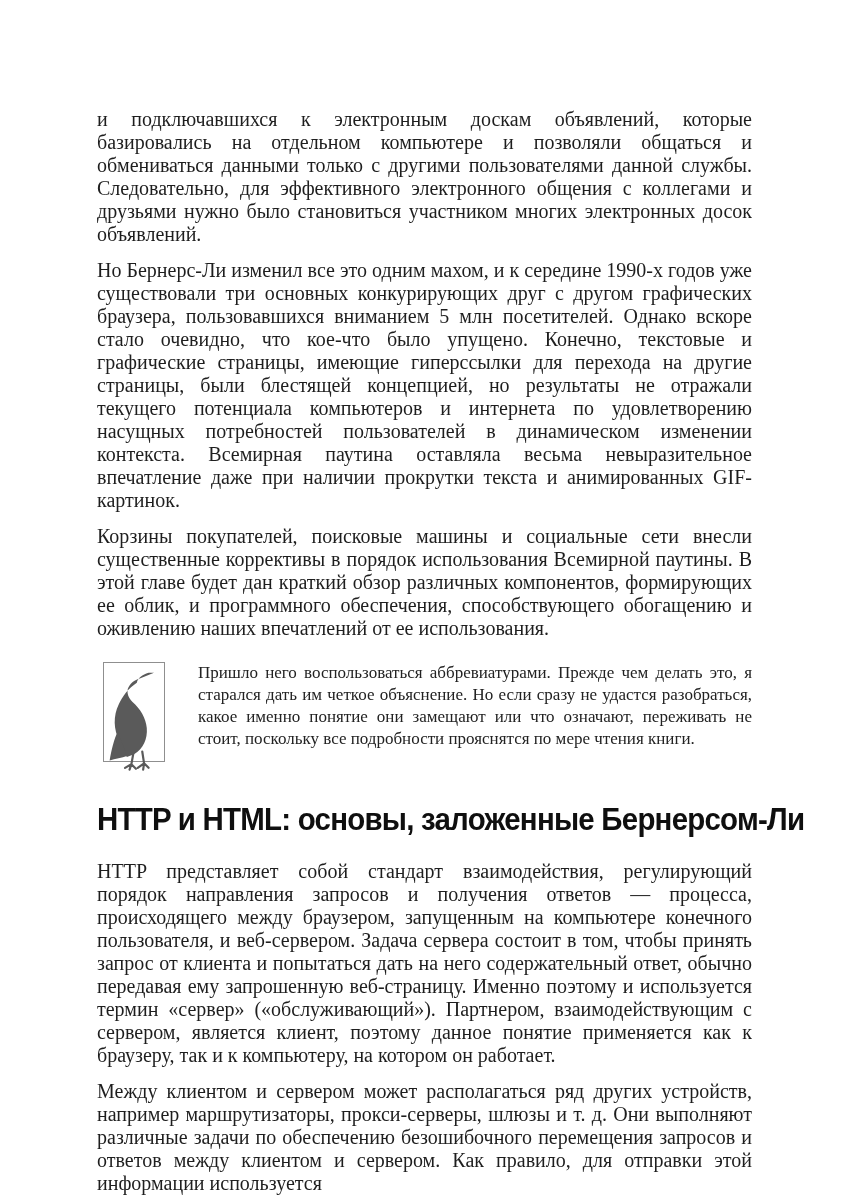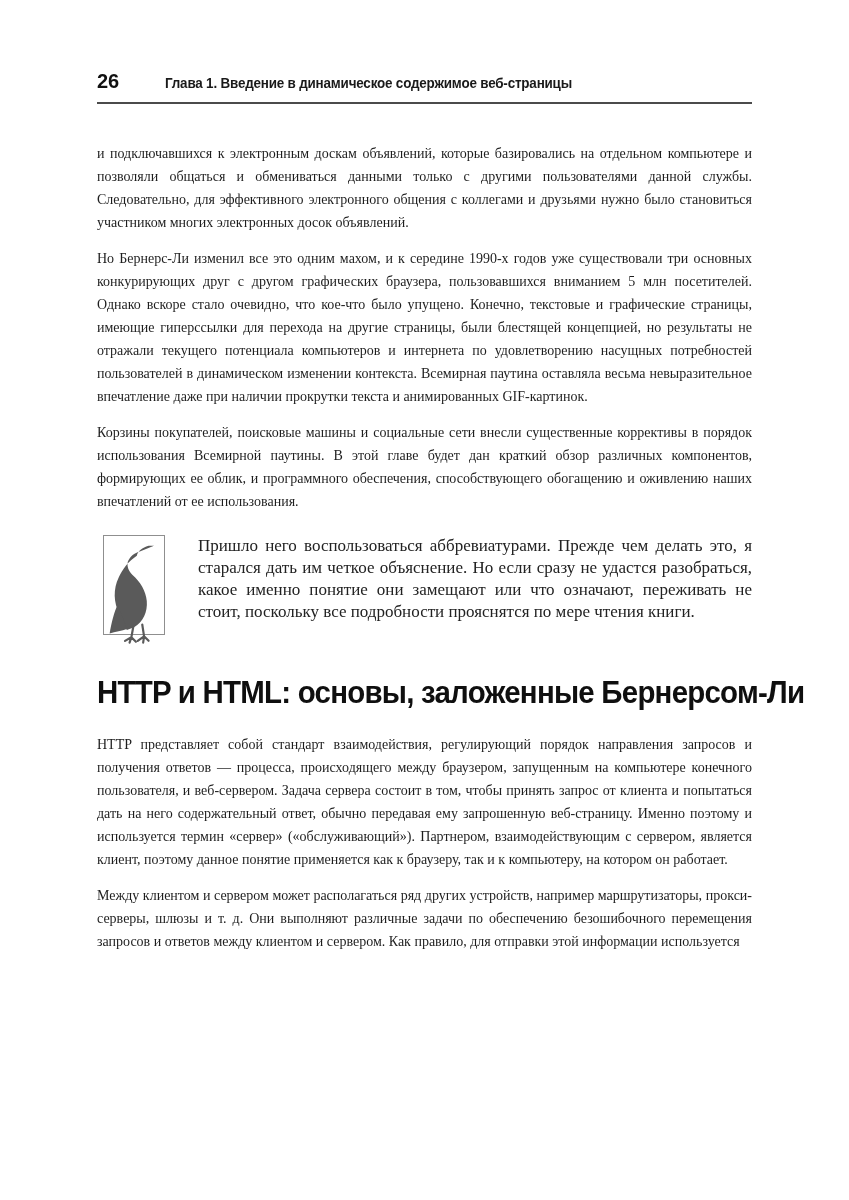--- a/index.html
+++ b/index.html
@@ -38,21 +38,21 @@
     font-weight: 700;
     letter-spacing: -0.2px;
     color: #1a1a1a;
     transform: scaleX(0.96);
     transform-origin: left center;
     white-space: nowrap;
   }
   
   .body-copy { margin-top: 38px; }
   p.para {
-    font-size: 14px;
+    font-size: 20px;
     line-height: 23px;
     text-align: justify;
     margin-bottom: 13px;
     color: #1e1e1e;
   }
   
   .note {
     display: flex;
     align-items: flex-start;
     margin-top: 22px;
@@ -93,24 +93,20 @@
     transform: scaleX(0.95);
     transform-origin: left center;
     white-space: nowrap;
   }
 </style>
 </head>
 <body>
 
 <div class="page">
 
-  <div class="running-head">
-    <div class="page-number">26</div>
-    <div class="chapter-title">Глава 1. Введение в динамическое содержимое веб-страницы</div>
-  </div>
 
   <div class="body-copy">
 
     <p class="para">и подключавшихся к электронным доскам объявлений, которые базировались на отдельном компьютере и позволяли общаться и обмениваться данными только с другими пользователями данной службы. Следовательно, для эффективного электронного общения с коллегами и друзьями нужно было становиться участником многих электронных досок объявлений.</p>
 
     <p class="para">Но Бернерс-Ли изменил все это одним махом, и к середине 1990-х годов уже существовали три основных конкурирующих друг с другом графических браузера, пользовавшихся вниманием 5 млн посетителей. Однако вскоре стало очевидно, что кое-что было упущено. Конечно, текстовые и графические страницы, имеющие гиперссылки для перехода на другие страницы, были блестящей концепцией, но результаты не отражали текущего потенциала компьютеров и интернета по удовлетворению насущных потребностей пользователей в динамическом изменении контекста. Всемирная паутина оставляла весьма невыразительное впечатление даже при наличии прокрутки текста и анимированных GIF-картинок.</p>
 
     <p class="para">Корзины покупателей, поисковые машины и социальные сети внесли существенные коррективы в порядок использования Всемирной паутины. В этой главе будет дан краткий обзор различных компонентов, формирующих ее облик, и программного обеспечения, способствующего обогащению и оживлению наших впечатлений от ее использования.</p>
 
     <div class="note">

